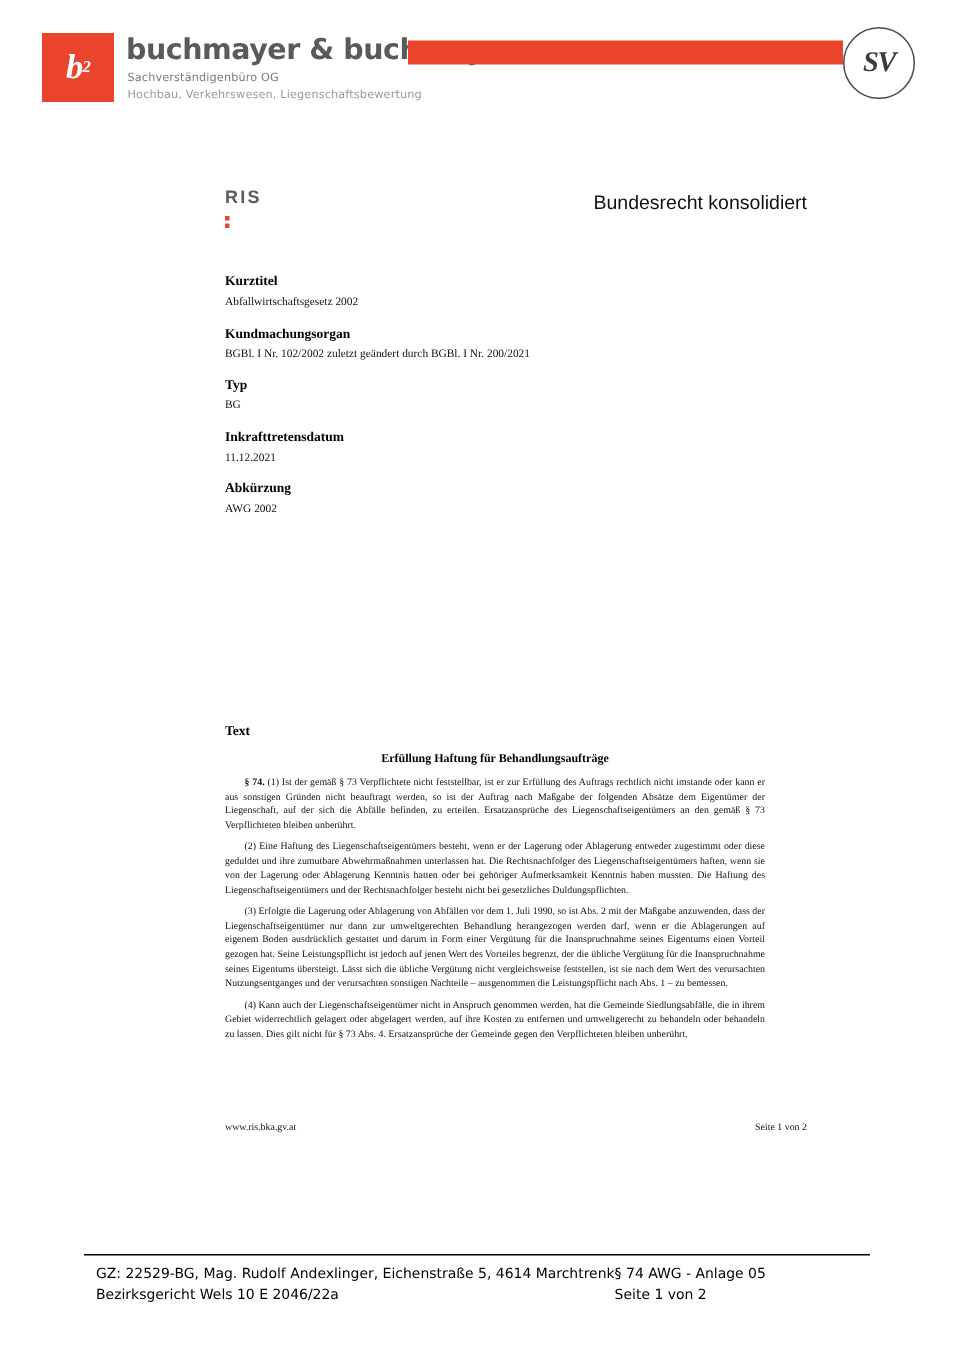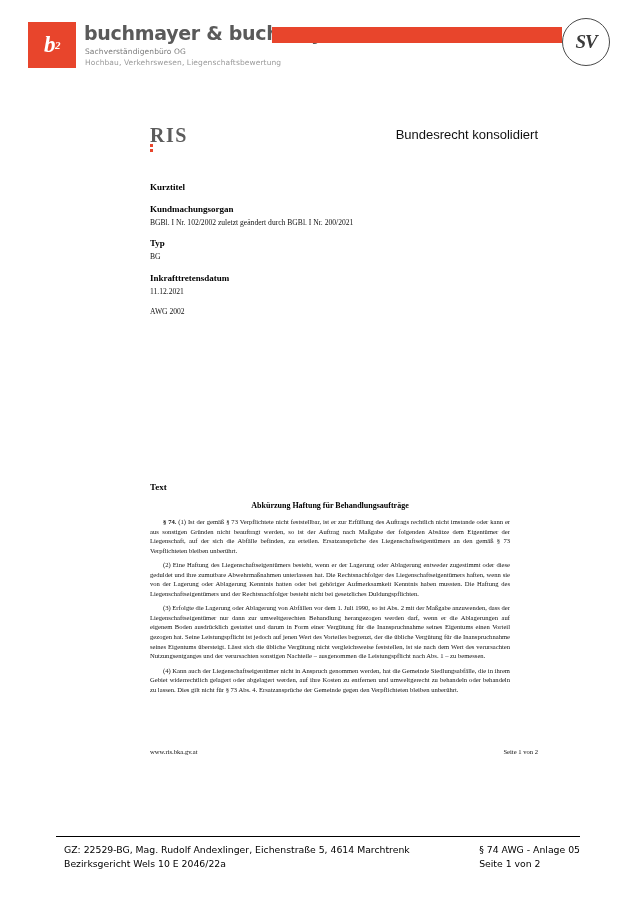--- a/index.html
+++ b/index.html
@@ -98,22 +98,22 @@
     position: absolute;
     left: 92px;
     top: 100px;
     width: 452px;
     height: 700px;
     background: #ffffff;
   }
   .ris-logo {
     position: absolute;
     left: 58px; top: 24px;
-    font-family: Liberation Serif, serif;
-    font-size: 20px;
+    font-family: Liberation Sans, sans-serif;
+    font-size: 12px;
     font-weight: bold;
     color: #5c5c5c;
     letter-spacing: 1.5px;
   }
   .ris-dots {
     position: absolute;
     left: 58px; top: 44px;
     width: 4px; height: 10px;
   }
   .ris-dots i {
@@ -201,21 +201,20 @@
     right: 56px;
     top: 836px;
     border-top: 1.1px solid #000;
   }
   .footer-area {
     position: absolute;
     left: 64px;
     right: 56px;
     top: 843px;
     display: flex;
-    justify-content: space-between;
     align-items: flex-start;
   }
   .footer-left {
     font-family: "DejaVu Sans", sans-serif;
     font-size: 9.3px;
     line-height: 1.55;
     color: #000;
   }
   .footer-right {
     font-family: "DejaVu Sans", sans-serif;
@@ -247,41 +246,43 @@
   <div class="ris-logo">RIS</div>
   <div class="ris-dots">
       <i></i>
       <i></i>
     </div>
   <div class="consolidated">Bundesrecht konsolidiert</div>
 
   <div class="fields">
     <div class="field">
       <div class="field-label">Kurztitel</div>
+      <div class="field-value">Abfallwirtschaftsgesetz 2002</div>
     </div>
     <div class="field">
       <div class="field-label">Kundmachungsorgan</div>
       <div class="field-value">BGBl. I Nr. 102/2002 zuletzt geändert durch BGBl. I Nr. 200/2021</div>
     </div>
     <div class="field">
       <div class="field-label">Typ</div>
       <div class="field-value">BG</div>
     </div>
     <div class="field">
       <div class="field-label">Inkrafttretensdatum</div>
       <div class="field-value">11.12.2021</div>
     </div>
     <div class="field">
+      <div class="field-label">Abkürzung</div>
       <div class="field-value">AWG 2002</div>
     </div>
   </div>
 
   <div class="text-section">
     <div class="text-label">Text</div>
-    <div class="text-title">Abkürzung Haftung für Behandlungsaufträge</div>
+    <div class="text-title">Erfüllung Haftung für Behandlungsaufträge</div>
     <div class="para"><b>§ 74.</b> (1) Ist der gemäß § 73 Verpflichtete nicht feststellbar, ist er zur Erfüllung des Auftrags rechtlich nicht imstande oder kann er aus sonstigen Gründen nicht beauftragt werden, so ist der Auftrag nach Maßgabe der folgenden Absätze dem Eigentümer der Liegenschaft, auf der sich die Abfälle befinden, zu erteilen. Ersatzansprüche des Liegenschaftseigentümers an den gemäß § 73 Verpflichteten bleiben unberührt.</div>
     <div class="para">(2) Eine Haftung des Liegenschaftseigentümers besteht, wenn er der Lagerung oder Ablagerung entweder zugestimmt oder diese geduldet und ihre zumutbare Abwehrmaßnahmen unterlassen hat. Die Rechtsnachfolger des Liegenschaftseigentümers haften, wenn sie von der Lagerung oder Ablagerung Kenntnis hatten oder bei gehöriger Aufmerksamkeit Kenntnis haben mussten. Die Haftung des Liegenschaftseigentümers und der Rechtsnachfolger besteht nicht bei gesetzliches Duldungspflichten.</div>
     <div class="para">(3) Erfolgte die Lagerung oder Ablagerung von Abfällen vor dem 1. Juli 1990, so ist Abs. 2 mit der Maßgabe anzuwenden, dass der Liegenschaftseigentümer nur dann zur umweltgerechten Behandlung herangezogen werden darf, wenn er die Ablagerungen auf eigenem Boden ausdrücklich gestattet und darum in Form einer Vergütung für die Inanspruchnahme seines Eigentums einen Vorteil gezogen hat. Seine Leistungspflicht ist jedoch auf jenen Wert des Vorteiles begrenzt, der die übliche Vergütung für die Inanspruchnahme seines Eigentums übersteigt. Lässt sich die übliche Vergütung nicht vergleichsweise feststellen, ist sie nach dem Wert des verursachten Nutzungsentganges und der verursachten sonstigen Nachteile – ausgenommen die Leistungspflicht nach Abs. 1 – zu bemessen.</div>
     <div class="para">(4) Kann auch der Liegenschaftseigentümer nicht in Anspruch genommen werden, hat die Gemeinde Siedlungsabfälle, die in ihrem Gebiet widerrechtlich gelagert oder abgelagert werden, auf ihre Kosten zu entfernen und umweltgerecht zu behandeln oder behandeln zu lassen. Dies gilt nicht für § 73 Abs. 4. Ersatzansprüche der Gemeinde gegen den Verpflichteten bleiben unberührt.</div>
   </div>
 
   <div class="page-footer">
     <span>www.ris.bka.gv.at</span>
     <span>Seite 1 von 2</span>
   </div>

